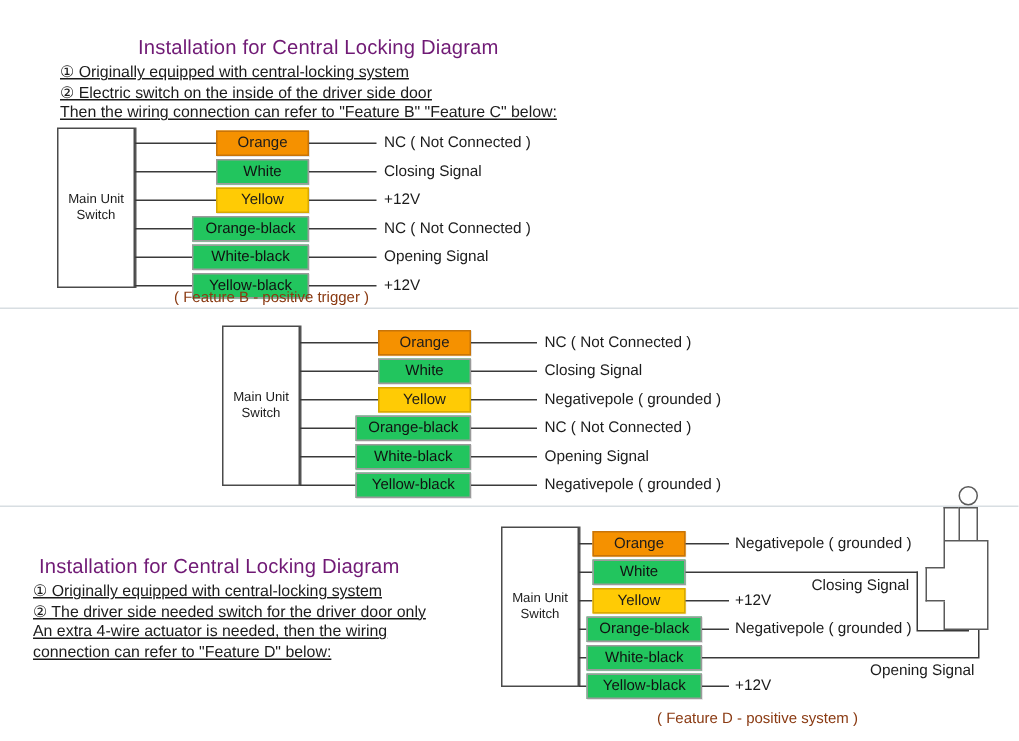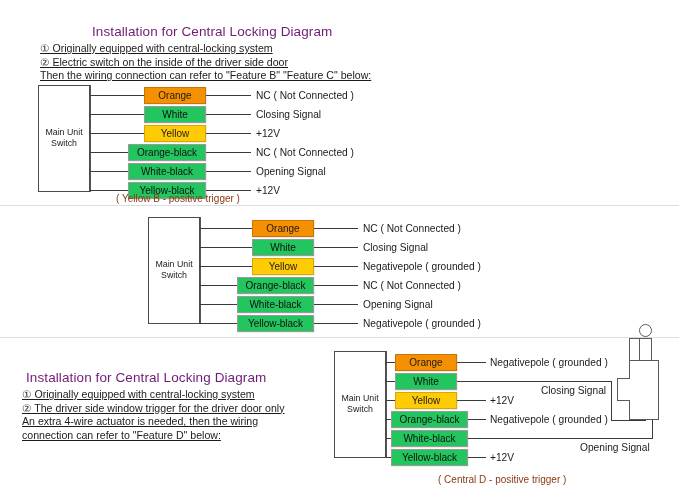--- a/index.html
+++ b/index.html
@@ -164,21 +164,21 @@
   <div class="wire" style="left:90px; top:171px; width:38px;"></div>
   <div class="chip white" style="left:128px; top:163px; width:78px;">White-black</div>
   <div class="wire" style="left:206px; top:171px; width:45px;"></div>
   <div class="sig" style="left:256px; top:165px;">Opening Signal</div>
 
   <div class="wire" style="left:90px; top:190px; width:38px;"></div>
   <div class="chip white" style="left:128px; top:182px; width:78px;">Yellow-black</div>
   <div class="wire" style="left:206px; top:190px; width:45px;"></div>
   <div class="sig" style="left:256px; top:184px;">+12V</div>
 
-  <div class="caption" style="left:116px; top:193px;">( Yellow B - positive trigger )</div>
+  <div class="caption" style="left:116px; top:193px;">( Feature B - positive trigger )</div>
 
   <div class="divider" id="divider-1"></div>
 
   <div class="unit-box" style="left:148px; top:217px; width:52px; height:107px;"></div>
   <div class="unit-label" style="left:148px; top:259px; width:52px;">
     <span>Main Unit</span><br>
     <span>Switch</span>
   </div>
   <div class="bus" style="left:200px; top:217px; height:107px;"></div>
 
@@ -212,21 +212,21 @@
   <div class="wire" style="left:314px; top:323px; width:44px;"></div>
   <div class="sig" style="left:363px; top:317px;">Negativepole ( grounded )</div>
 
 
   <div class="divider" id="divider-2"></div>
 
   <div class="heading" style="left:26px; top:370px;">Installation for Central Locking Diagram</div>
 
   <div class="bullets" style="left:22px; top:388px; width:282px;">
     <div>① Originally equipped with central-locking system</div>
-    <div>② The driver side window trigger for the driver door only</div>
+    <div>② The driver side needed switch for the driver door only</div>
     <div class="wrap">An extra 4-wire actuator is needed, then the wiring connection can refer to "Feature D" below:</div>
   </div>
 
   <div class="unit-box" style="left:334px; top:351px; width:52px; height:107px;"></div>
   <div class="unit-label" style="left:334px; top:393px; width:52px;">
     <span>Main Unit</span><br>
     <span>Switch</span>
   </div>
   <div class="bus" style="left:386px; top:351px; height:107px;"></div>
 
@@ -267,15 +267,15 @@
     <div class="act-knob" style="left:639px; top:324px;"></div>
 
     <div class="act-rod" style="left:629px; top:338px; width:10px; height:22px; border-right:none; border-bottom:none;"></div>
     <div class="act-rod" style="left:639px; top:338px; width:13px; height:22px; border-bottom:none;"></div>
 
     <div class="act-rod" style="left:629px; top:360px; width:30px; height:60px;"></div>
 
     <div class="act-rod" style="left:617px; top:378px; width:13px; height:23px; border-right:none;"></div>
   </div>
 
-  <div class="caption" style="left:438px; top:474px;">( Central D - positive trigger )</div>
+  <div class="caption" style="left:438px; top:474px;">( Feature D - positive system )</div>
 
 </div>
 
 </body></html>

